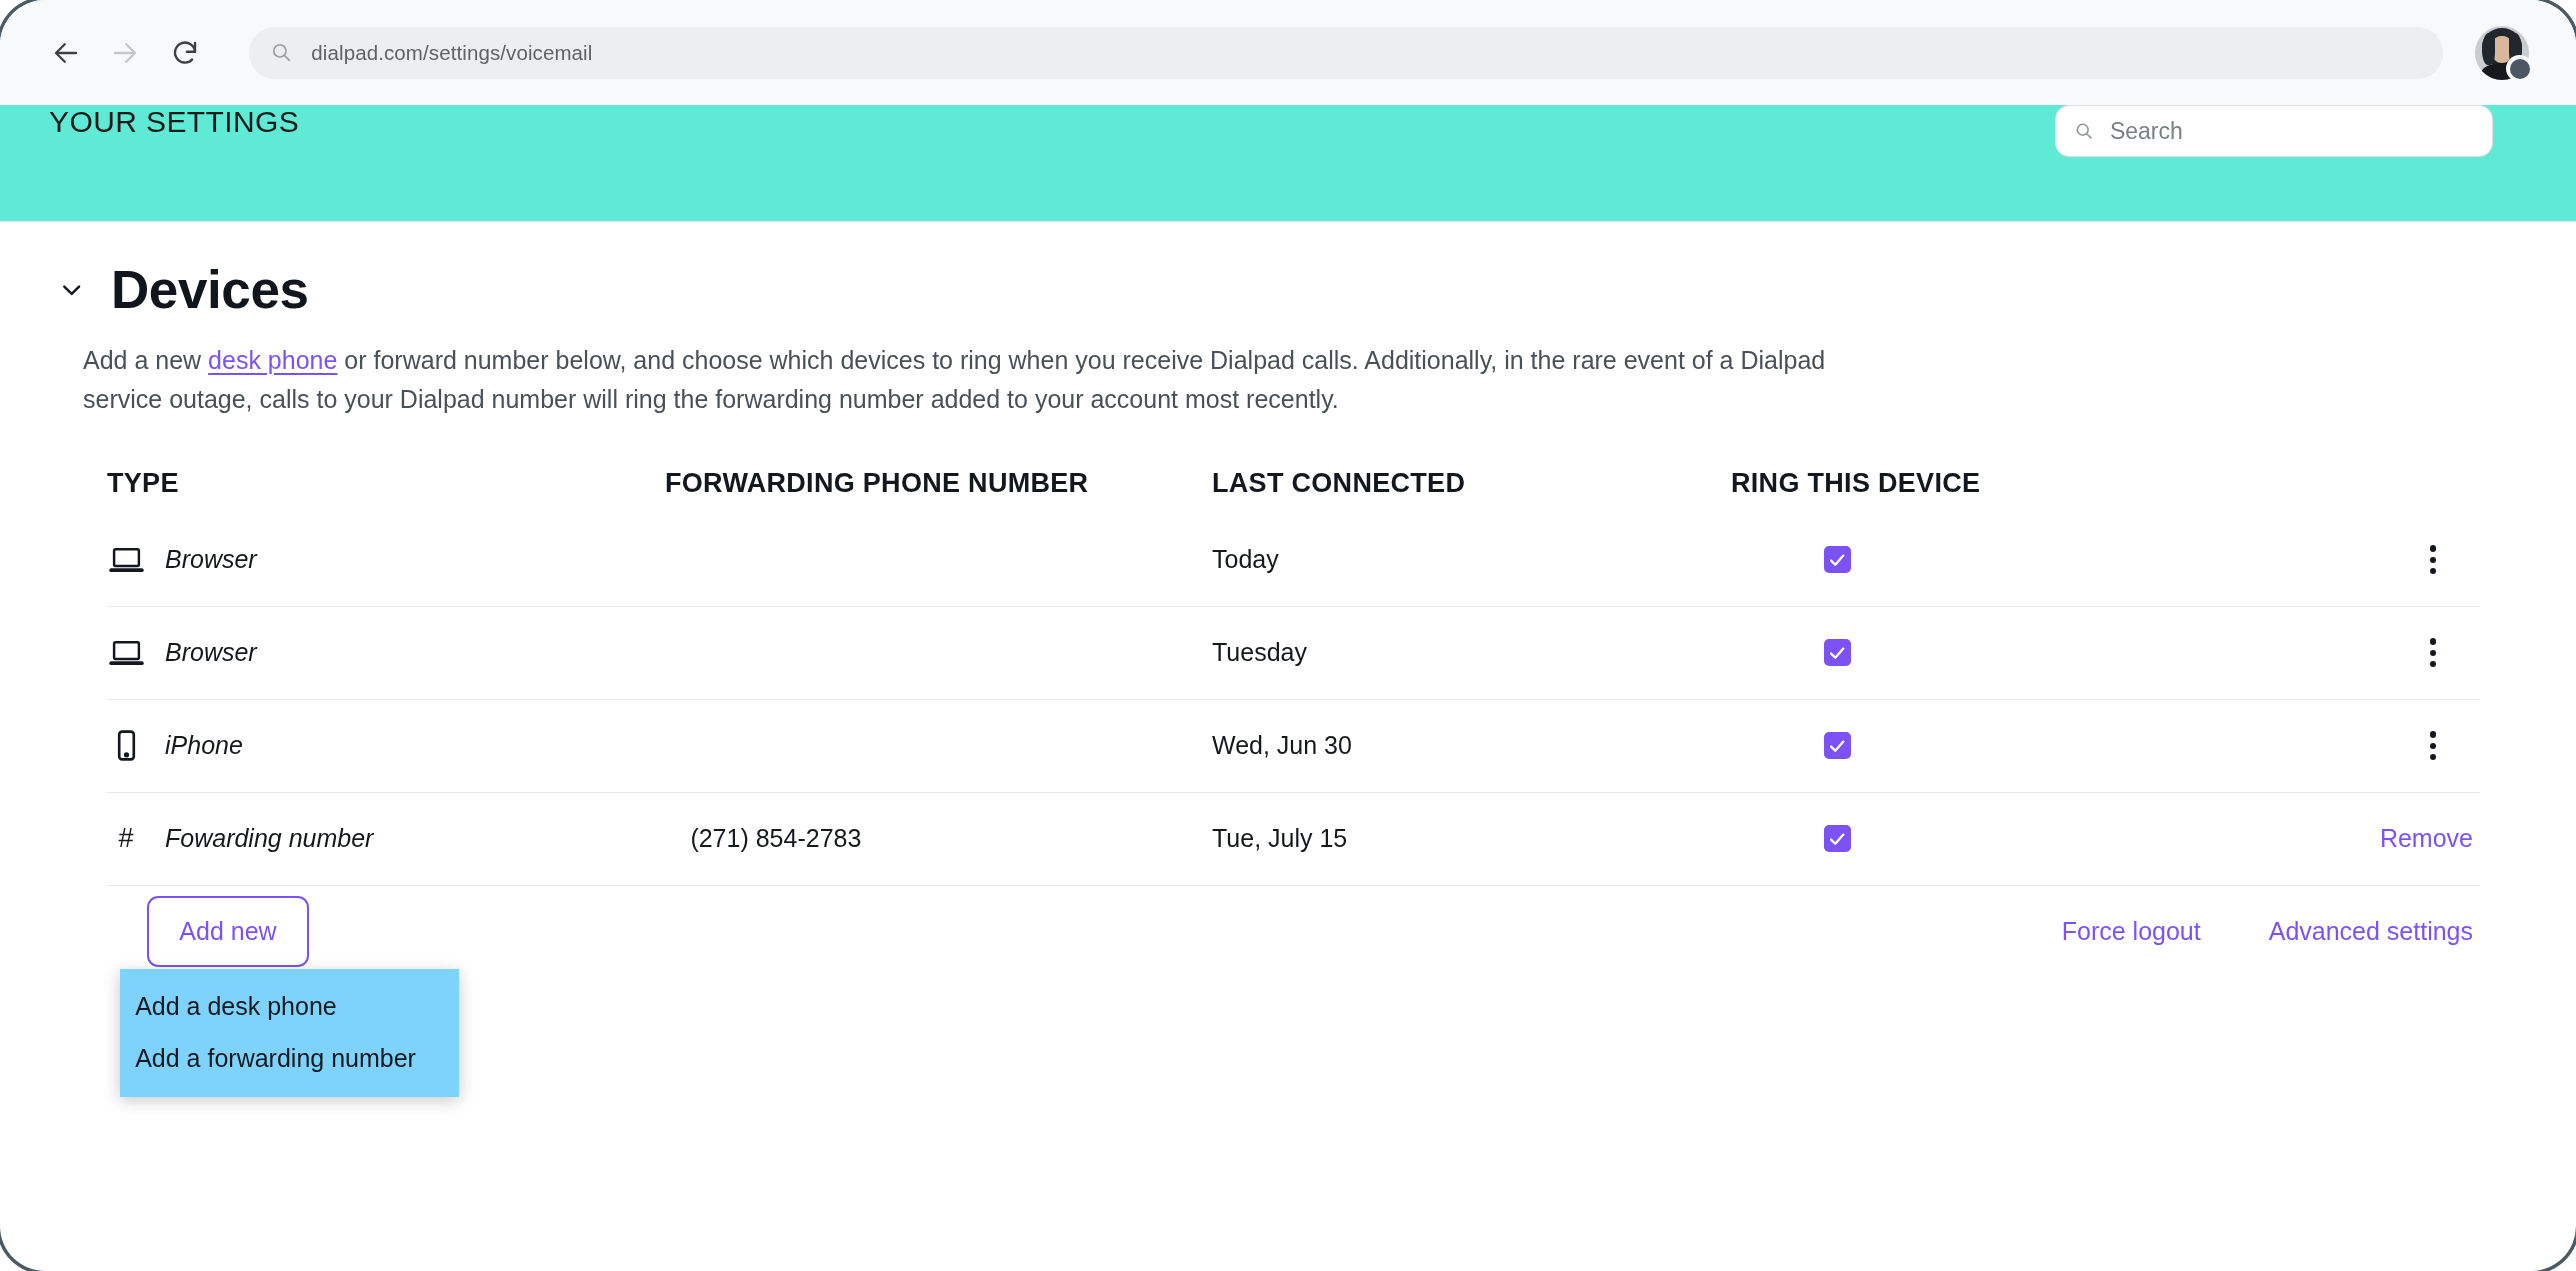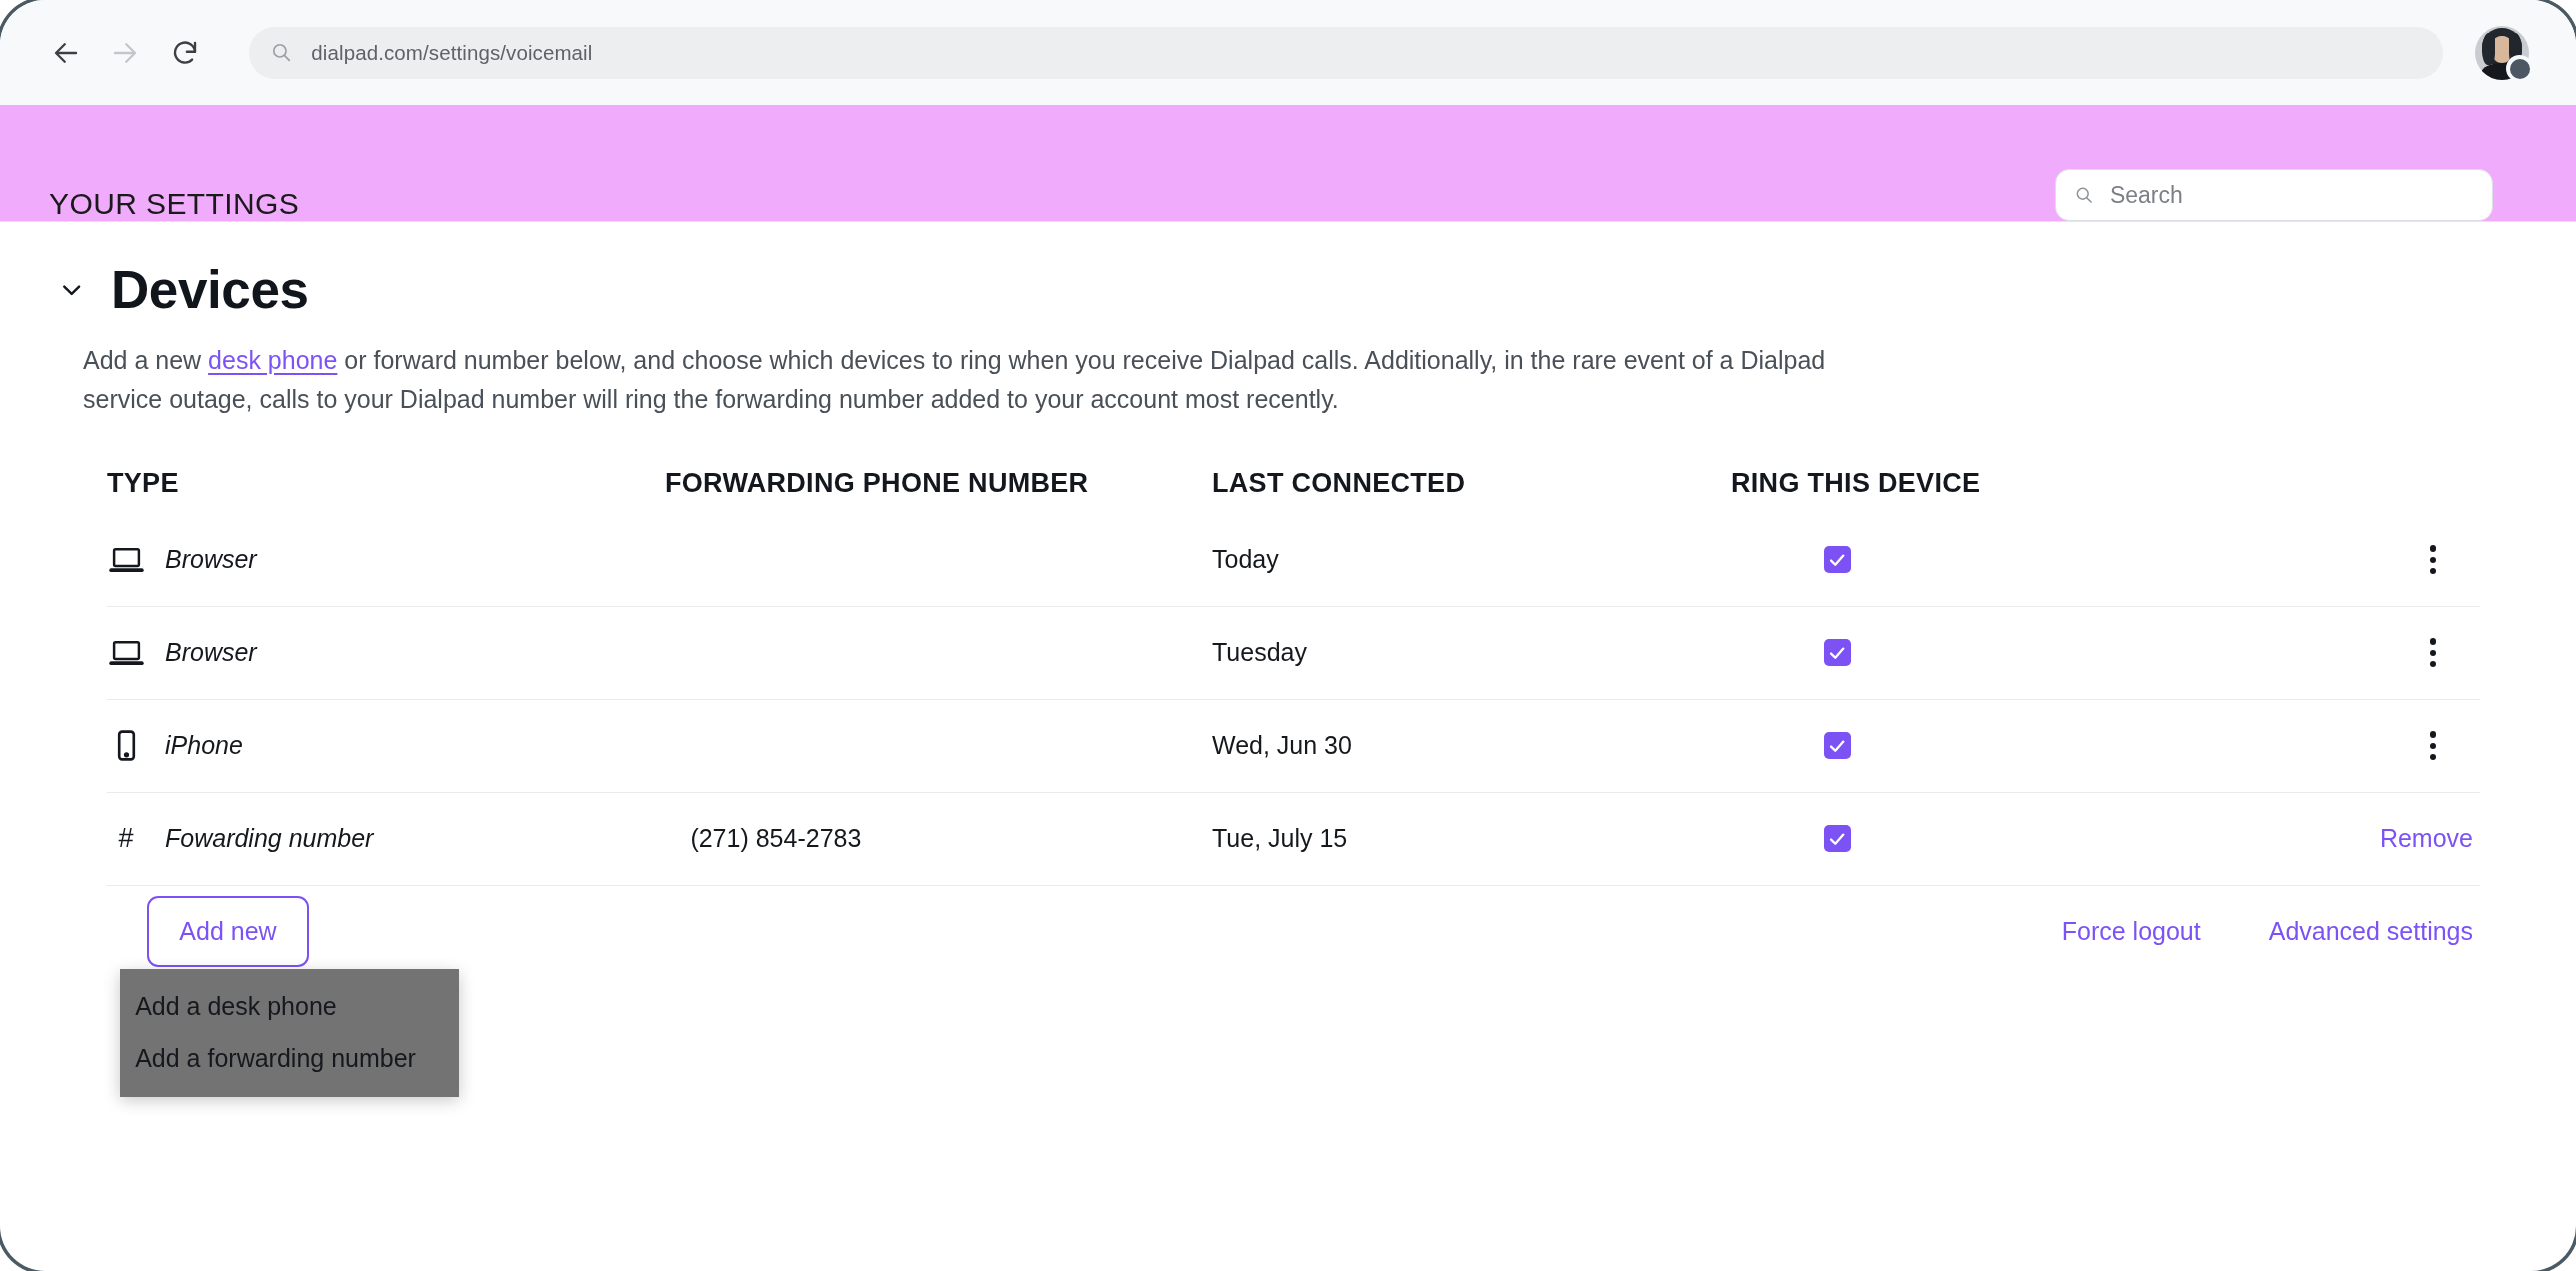--- a/index.html
+++ b/index.html
@@ -122,24 +122,24 @@
   .avatar-status .dot {
     width: 20px; height: 20px;
     border-radius: 50%;
     background: #4c5763;
   }
 
   
   .app-header {
     position: relative;
     height: 117px;
-    background: #f0abfc;
+    background: #5eead4;
     border-bottom: 1.4px solid #e4e6ea;
     display: flex;
-    align-items: flex-end;
+    align-items: flex-start;
     padding: 0 83px 0 49px;
   }
   .app-title {
     font-size: 30px;
     color: #1a1a1a;
     font-weight: 400;
     letter-spacing: 0.4px;
     white-space: nowrap;
   }
   .header-spacer { flex: 1; }
@@ -306,21 +306,21 @@
     display: flex;
     align-items: center;
     justify-content: center;
     cursor: pointer;
   }
   .dropdown {
     position: absolute;
     left: 12.7px;
     top: 73px;
     width: 339px;
-    background: #737373;
+    background: #7dd3fc;
     box-shadow: 0 4.2px 15.5px rgba(0,0,0,0.22);
     padding: 11.3px 0 12.7px 0;
     z-index: 20;
   }
   .dd-item {
     font-size: 25px;
     color: #15181d;
     padding: 11.3px 15.5px 11.3px 15.5px;
     white-space: nowrap;
     cursor: pointer;

